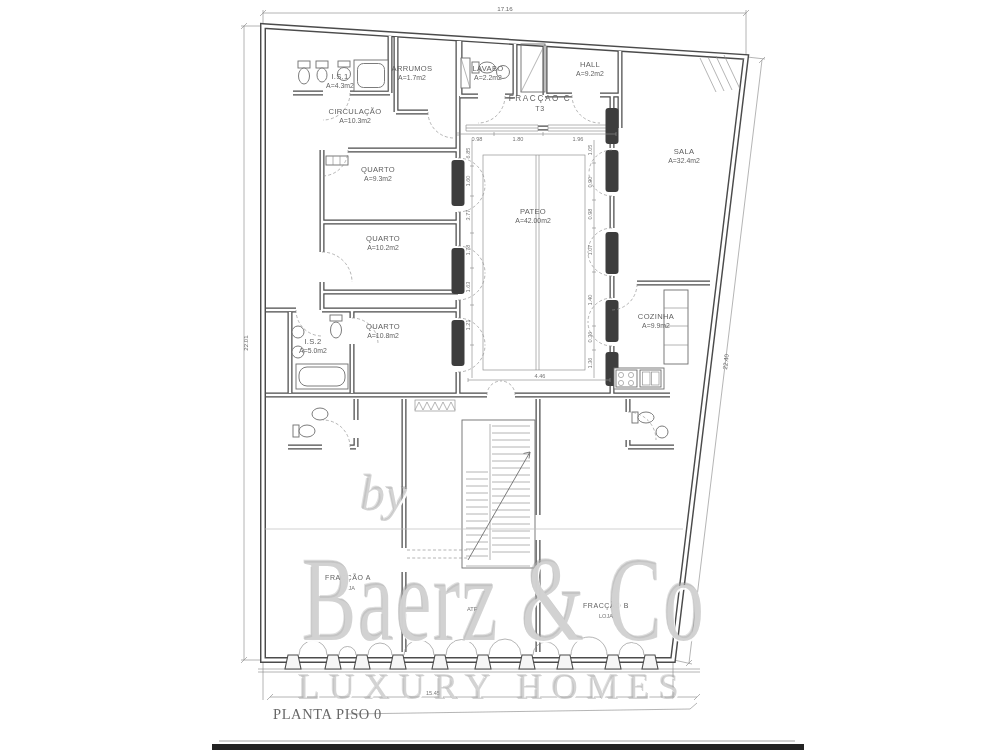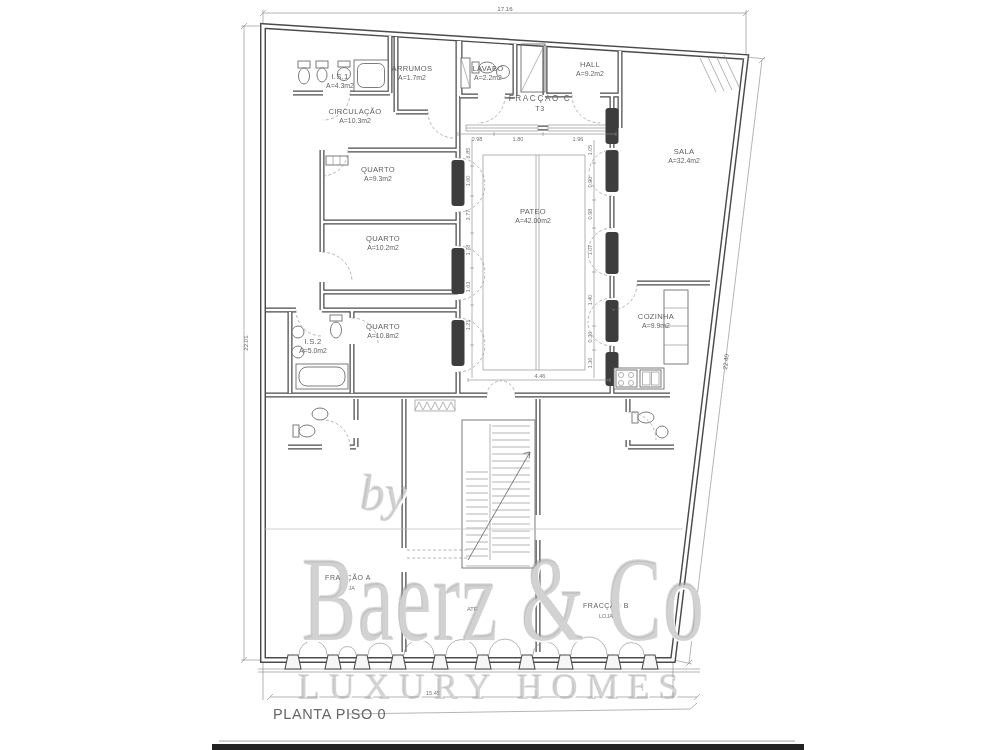--- a/index.html
+++ b/index.html
@@ -26,21 +26,21 @@
   
   .wm{position:absolute;color:rgba(174,174,174,0.55);white-space:nowrap;pointer-events:none;
       font-family:"Liberation Serif",serif;
       text-shadow:1.5px 1.5px 0 rgba(255,255,255,0.95),-1px -1px 0 rgba(110,110,110,0.22);}
   #wm-by{left:360px;top:464px;font-size:50px;font-style:italic;}
   #wm-brand{left:302px;top:540px;font-size:120px;line-height:1;letter-spacing:2px;
             transform:scaleX(0.68);transform-origin:left top;}
   #wm-tag{left:298px;top:666px;font-size:36px;letter-spacing:9px;}
   
   #plan-title{position:absolute;left:273px;top:706px;font-size:14.5px;color:#686868;
-              letter-spacing:0.6px;font-family:Liberation Sans, sans-serif;}
+              letter-spacing:0.6px;font-family:Liberation Serif, serif;}
   
   #footer-lightline{position:absolute;left:219px;top:740px;width:576px;height:2px;background:#d2d2d2;}
   #footer-bar{position:absolute;left:212px;top:744px;width:592px;height:6px;background:#232323;}
 </style>
 </head>
 <body>
 
 <div id="stage">
 
 <svg width="1000" height="750" viewBox="0 0 1000 750">

